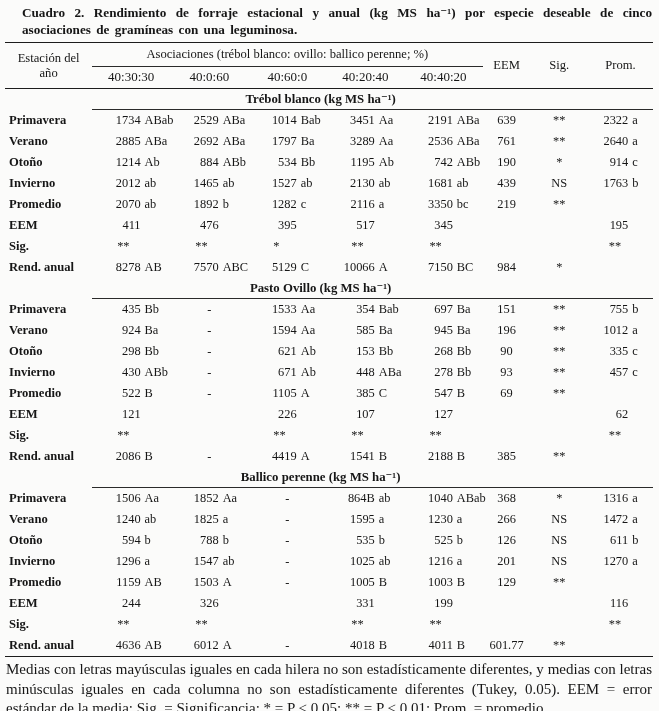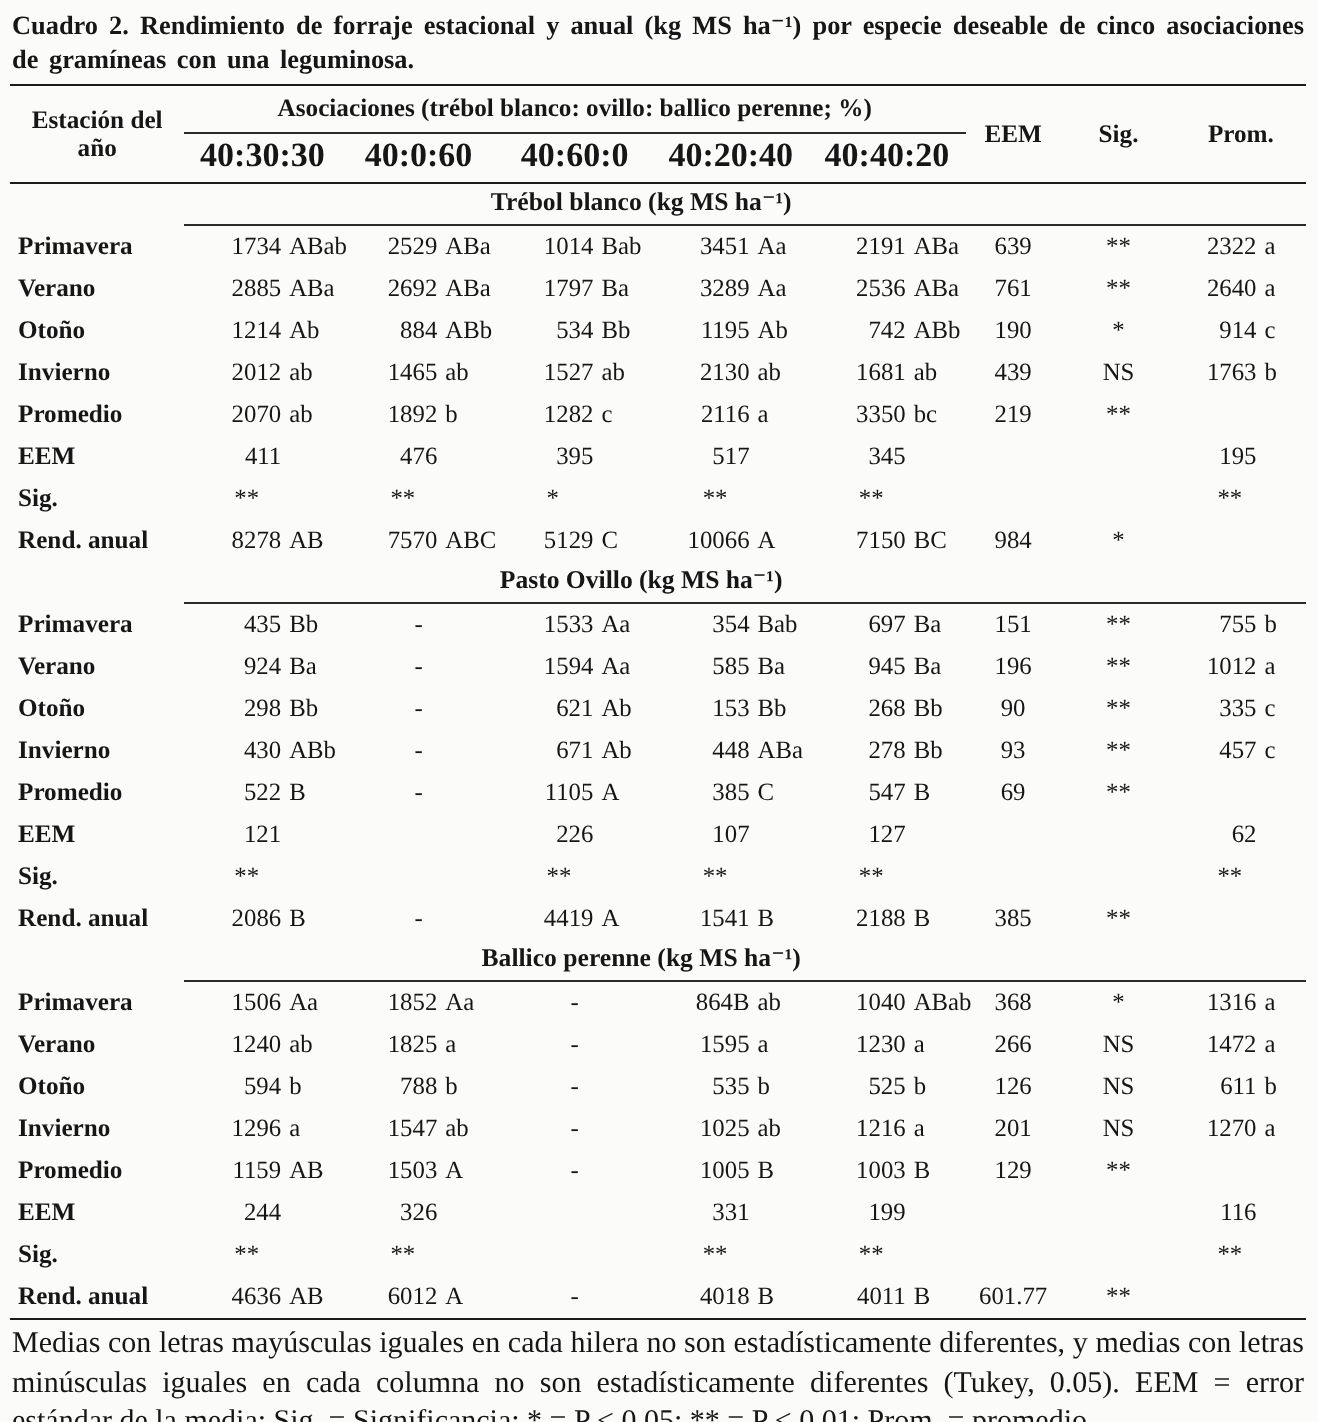--- a/index.html
+++ b/index.html
@@ -16,55 +16,56 @@
     padding: 3px 6px 0 5px;
     overflow: hidden;
   }
   .caption {
     font-weight: bold;
     font-size: 13.2px;
     line-height: 1.3;
     text-align: justify;
     word-spacing: 2px;
     padding: 1px 1px 4px 1px;
+    margin-left: 16px;
   }
   table.main {
     width: 100%;
     border-collapse: collapse;
     table-layout: fixed;
     border-top: 1.6px solid #1c1c1c;
     font-size: 12.4px;
   }
   col.c-label  { width: 13.4%; }
   col.c-data   { width: 12.0%; }
   col.c-eem    { width: 7.4%;  }
   col.c-sig    { width: 8.8%;  }
   col.c-prom   { width: 10.0%; }
 
   thead th {
-    font-weight: bold;
+    font-weight: normal;
     font-size: 12.6px;
     text-align: center;
     vertical-align: middle;
     padding: 0;
   }
   thead tr.hr1 { height: 24px; }
   thead tr.hr2 { height: 22px; }
   th.h-estacion {
     line-height: 1.15;
     border-bottom: 1.6px solid #1c1c1c;
     padding: 2px 6px;
   }
   th.h-assoc {
     border-bottom: 1px solid #2a2a2a;
     padding: 2px 0 2px 0;
   }
   th.h-right { border-bottom: 1.6px solid #1c1c1c; }
   th.h-ratio {
-    font-size: 17px;
+    font-size: 13px;
     border-bottom: 1.6px solid #1c1c1c;
     padding: 1px 0 3px 0;
   }
 
   tbody tr { height: 21px; }
   tbody tr.secrow { height: 21px; }
   td.spacer { border: none; }
   td.sectitle {
     font-weight: bold;
     font-size: 12.8px;

